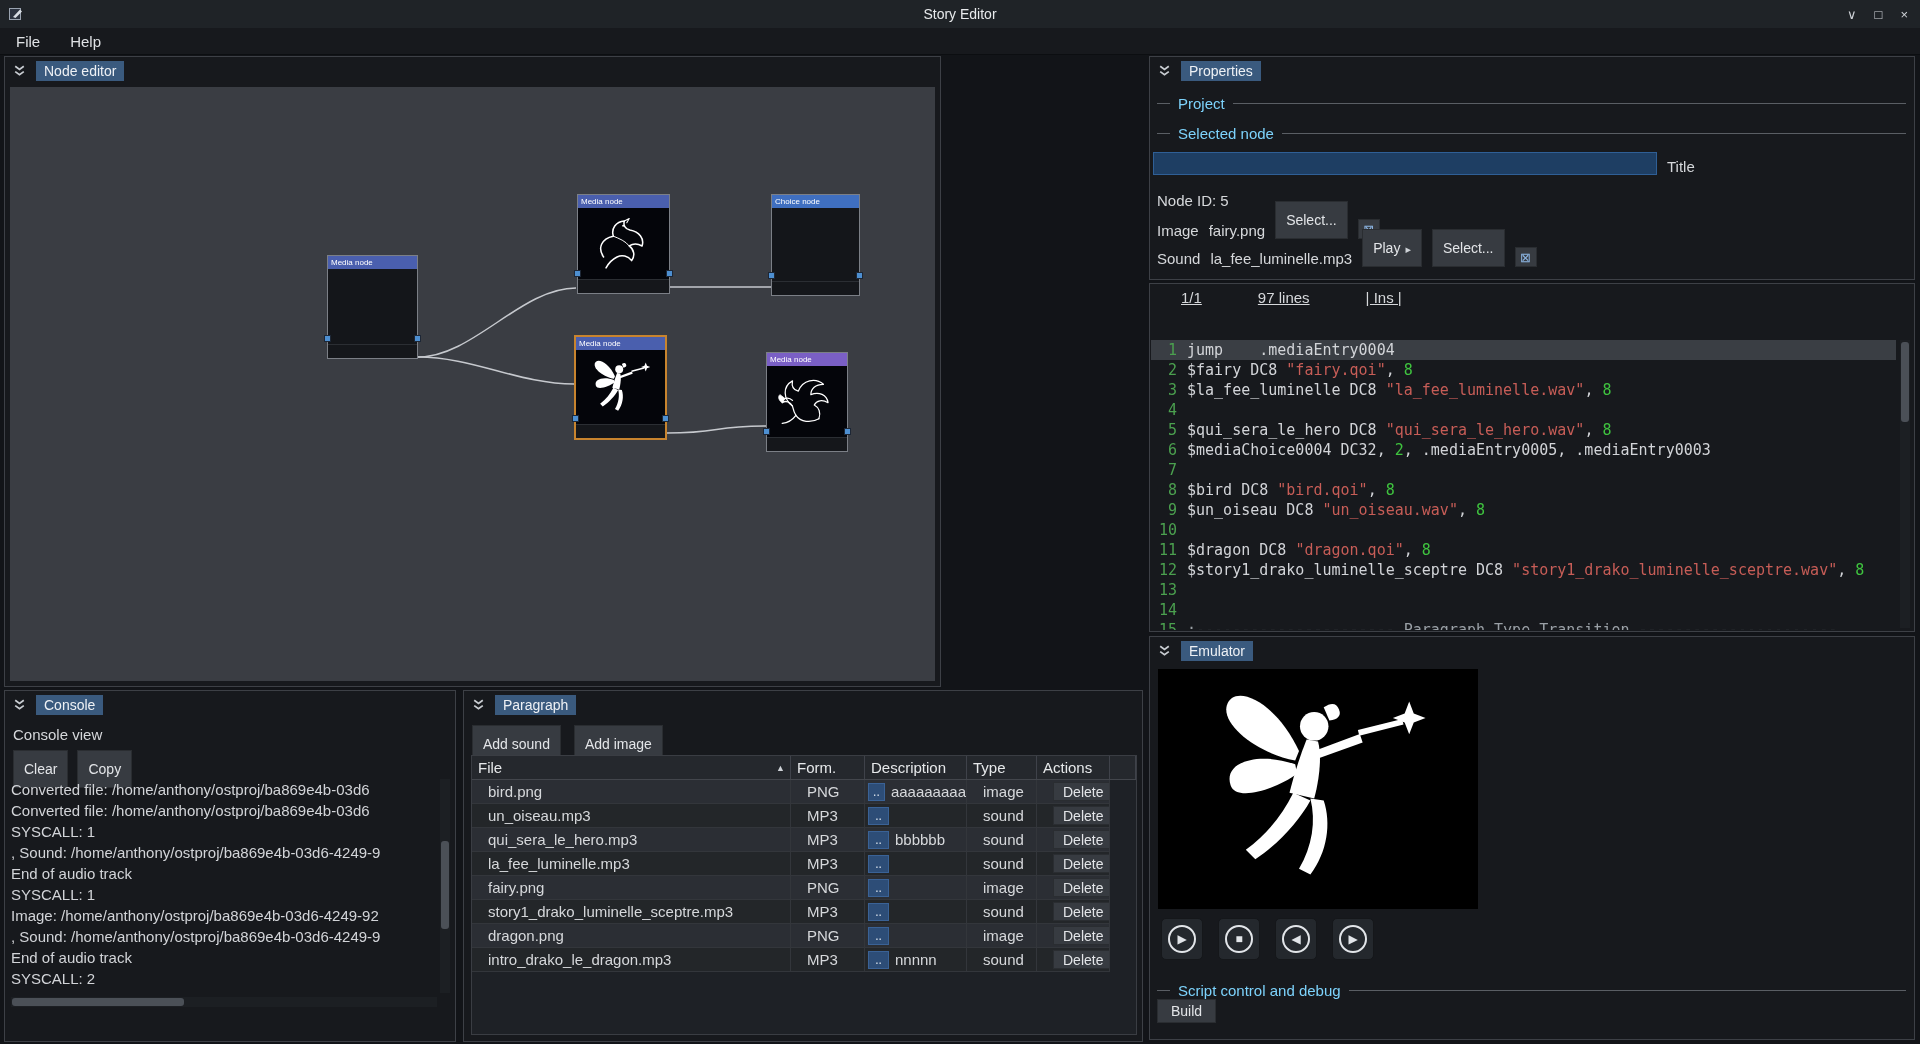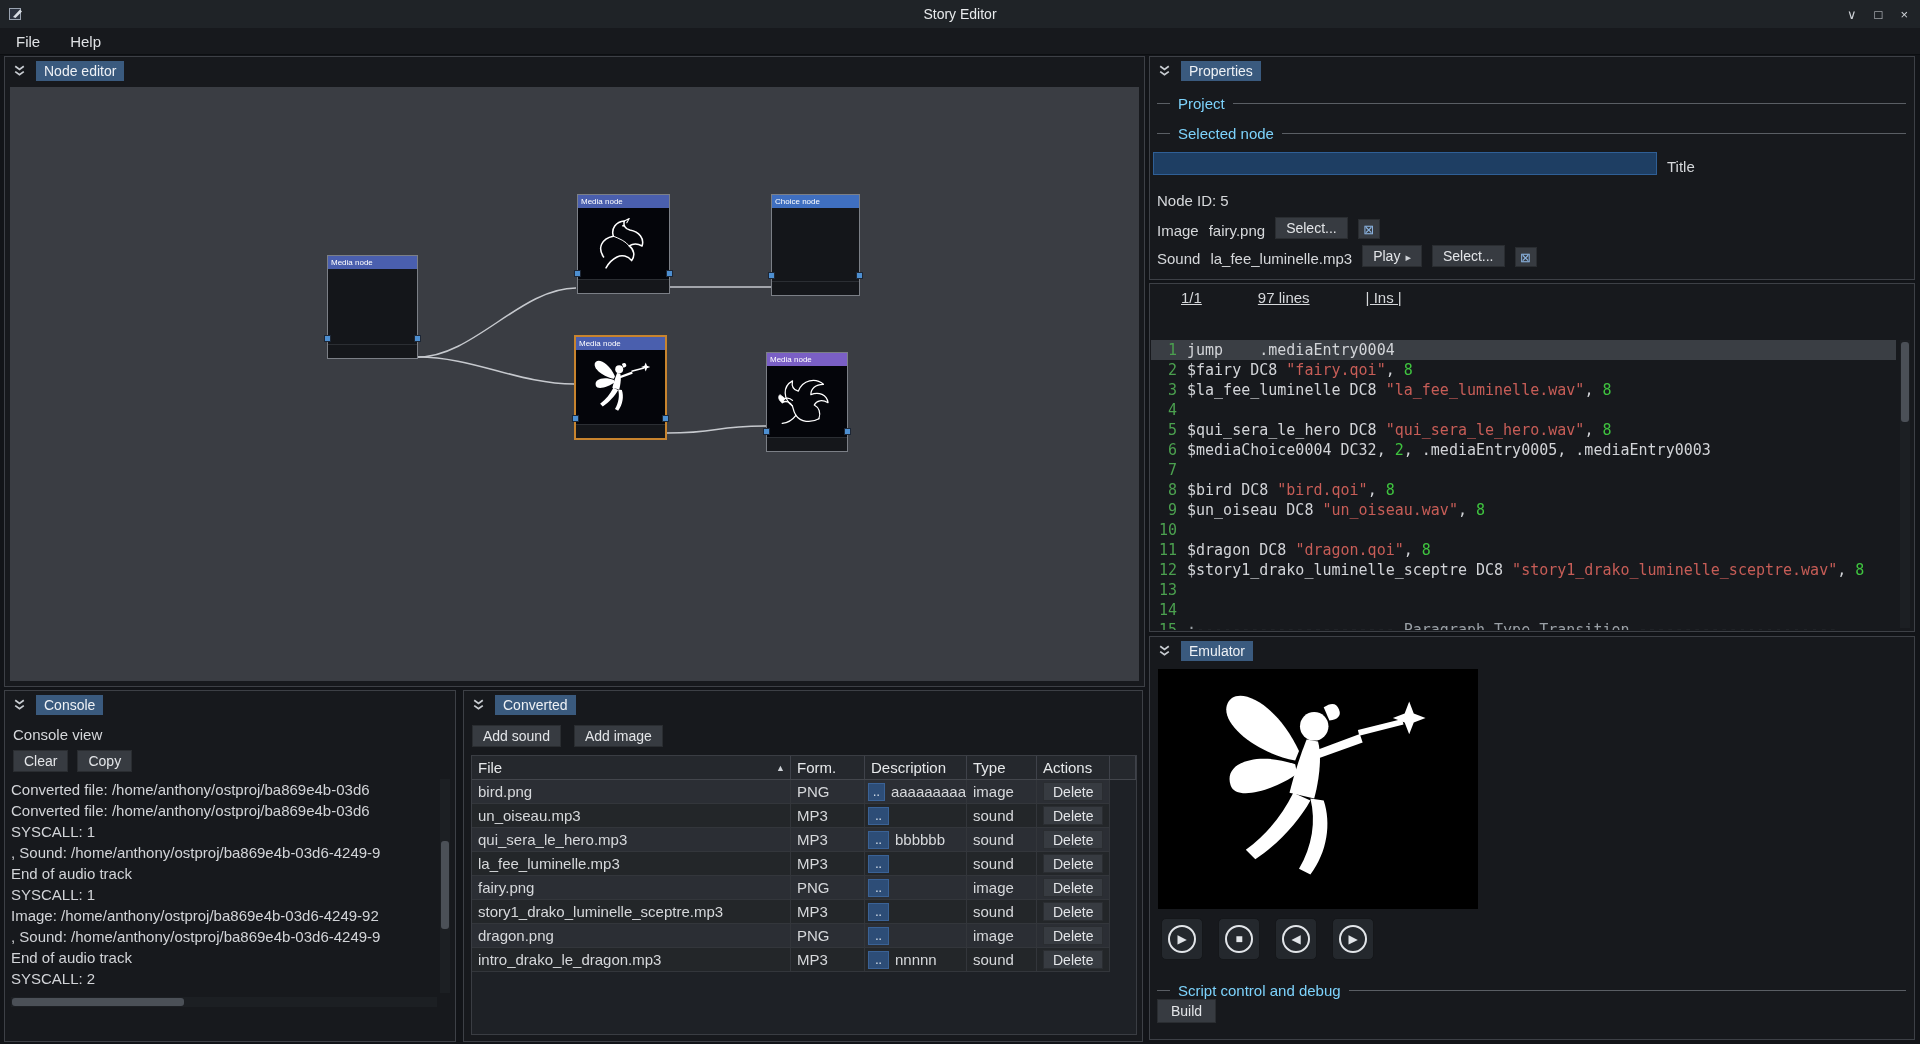--- a/index.html
+++ b/index.html
@@ -17,24 +17,24 @@
   
   #menubar{position:absolute;left:0;top:28px;width:1920px;height:27px;background:#17191d;display:flex;align-items:center;padding-left:13px;gap:24px;border-bottom:1px solid #0c0e11;}
   .menu-item{font-size:15px;color:#e0e2e5;padding:2px 3px;}
 
   
   .panel{position:absolute;background:#17191d;border:1px solid #3d4046;}
   .panel-header{height:27px;display:flex;align-items:center;gap:9px;padding-left:7px;}
   .collapse-icon{width:15px;height:15px;display:inline-flex;}
   .collapse-icon svg{width:15px;height:15px;stroke:#c9cdd2;fill:none;stroke-width:1.6;}
   .panel-title{background:#3a5a7e;color:#eef1f5;font-size:14px;padding:2px 8px;white-space:nowrap;}
-  .btn{background:#373b41;border:1px solid #2a2d31;color:#e3e5e8;font-size:14px;padding:2px 10px;font-family:"Liberation Sans",sans-serif;cursor:default;}
-
-  
-  #panel-node{left:4px;top:56px;width:1141px;height:631px;}
+  .btn{background:#373b41;border:1px solid #2a2d31;color:#e3e5e8;font-size:14px;padding:10px 10px;font-family:"Liberation Sans",sans-serif;cursor:default;}
+
+  
+  #panel-node{left:4px;top:56px;width:937px;height:631px;}
   #canvas{position:absolute;left:5px;top:30px;right:5px;bottom:5px;background:#3a3d43;overflow:hidden;}
   #edges{position:absolute;left:0;top:0;width:100%;height:100%;}
   .edge{stroke:#c6c9ce;stroke-width:1.5;fill:none;}
   .node{position:absolute;background:#0c0d10;border:1px solid #7b7f86;display:flex;flex-direction:column;}
   .node.selected{border:2px solid #c8842e;}
   .node-header{height:13px;flex:none;display:flex;align-items:center;padding-left:3px;font-size:8px;color:#fff;white-space:nowrap;overflow:hidden;}
   .node-body{flex:1;display:flex;align-items:center;justify-content:center;overflow:hidden;}
   .node-img{width:86%;height:86%;}
   .node-footer{height:14px;flex:none;background:#15171b;border-top:1px solid #2b2e33;}
   .port{position:absolute;width:7px;height:7px;background:#4d8fd1;border:1px solid #1d2736;}
@@ -54,21 +54,21 @@
 
   
   #panel-resources{left:463px;top:690px;width:680px;height:352px;}
   .res-btns{display:flex;gap:13px;margin:7px 0 0 8px;}
   .res-table{position:absolute;left:7px;top:64px;width:666px;height:280px;background:#1e2126;border:1px solid #3a3d43;overflow:hidden;}
   .res-header{display:grid;grid-template-columns:319px 74px 102px 70px 73px 26px;height:24px;background:#25282d;border-bottom:1px solid #43464c;}
   .hcell{display:flex;align-items:center;padding-left:6px;font-size:15px;color:#e6e8ea;border-right:1px solid #3f424a;position:relative;}
   .sort-arrow{position:absolute;right:5px;font-size:9px;color:#cfd3d8;}
   .res-row{display:grid;grid-template-columns:319px 74px 102px 70px 73px;height:24px;border-bottom:1px solid #33363b;background:#2b2e34;width:638px;}
   .res-row.alt{background:#232629;}
-  .cell{display:flex;align-items:center;padding-left:6px;border-right:1px solid #33363b;overflow:hidden;white-space:nowrap;font-size:15px;}
+  .cell{display:flex;align-items:center;padding-left:16px;border-right:1px solid #33363b;overflow:hidden;white-space:nowrap;font-size:15px;}
   .cell.desc{gap:6px;padding-left:3px;}
   .dots-btn{background:#2d4d77;border:1px solid #3a6296;color:#dfe6ee;font-size:12px;width:21px;height:18px;line-height:1;cursor:default;}
   .del-btn{padding:0 9px;height:19px;font-size:14px;}
 
   
   #panel-properties{left:1149px;top:56px;width:766px;height:224px;}
   .groupline{display:flex;align-items:center;gap:8px;margin-top:10px;height:18px;}
   .groupline .pre{width:13px;height:1px;background:#5a5e64;margin-left:7px;}
   .groupline .glabel{font-size:15px;color:#7dd3fc;white-space:nowrap;}
   .groupline .post{flex:1;height:1px;background:#5a5e64;margin-right:8px;}
@@ -265,21 +265,21 @@
     </div>
   </div>
 
   <div class="panel" id="panel-resources">
     <div class="panel-header">
       <span class="collapse-icon">
           <svg viewBox="0 0 14 14">
             <path d="M3 3l4 3 4-3M3 8l4 3 4-3"></path>
           </svg>
         </span>
-      <span class="panel-title">Converted</span>
+      <span class="panel-title">Paragraph</span>
     </div>
     <div class="res-btns">
       <button class="btn">Add sound</button>
       <button class="btn">Add image</button>
     </div>
     <div class="res-table">
       <div class="res-header" id="res-header">
           <div class="hcell">
             <span>File</span>
             <span class="sort-arrow">▲</span>

